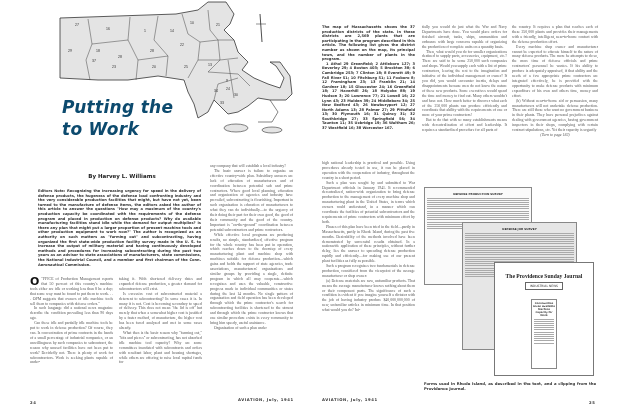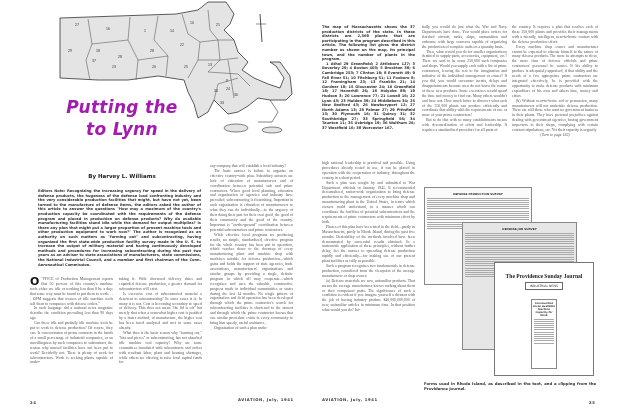--- a/index.html
+++ b/index.html
@@ -4,21 +4,21 @@
 <style>
   * { margin: 0; padding: 0; box-sizing: border-box; }
   html, body { width: 624px; height: 420px; background: #fff; overflow: hidden; }
   body { font-family: "Liberation Serif", serif; color: #3a3a3a; position: relative; }
 
   .page { position: absolute; top: 0; height: 420px; }
   .page-left { left: 0; width: 312px; }
   .page-right { left: 312px; width: 312px; }
 
   .map { position: absolute; left: 58px; top: 0; width: 240px; height: 138px; }
-  .title { position: absolute; left: 62px; top: 96px; width: 120px; font-family: "DejaVu Sans", sans-serif; font-weight: bold; font-style: italic; font-size: 17px; line-height: 22px; color: #a21caf; text-align: center; letter-spacing: 0.3px; }
+  .title { position: absolute; left: 62px; top: 96px; width: 120px; font-family: "DejaVu Sans", sans-serif; font-weight: bold; font-style: italic; font-size: 17px; line-height: 22px; color: #0c4a6e; letter-spacing: 0.3px; }
   .byline { position: absolute; left: 62px; top: 173px; width: 120px; text-align: center; font-family: "DejaVu Sans", sans-serif; font-weight: bold; font-size: 5.5px; color: #222; }
 
   .note { position: absolute; left: 38px; top: 189px; width: 163px; font-family: "DejaVu Sans", sans-serif; font-size: 3.6px; line-height: 4.6px; color: #333; text-align: justify; font-weight: bold; }
 
   .col { position: absolute; font-size: 3.9px; line-height: 4.9px; text-align: justify; color: #555; }
   .col p { text-indent: 4px; margin-bottom: 0; }
   .col .dropcap { font-family: "DejaVu Sans", sans-serif; font-size: 11px; font-weight: bold; float: left; line-height: 9px; margin-right: 2px; color: #111; }
 
   .folio { position: absolute; font-family: "DejaVu Sans", sans-serif; font-size: 3.8px; font-weight: bold; color: #333; letter-spacing: 0.6px; }
 
@@ -67,21 +67,21 @@
         <text x="168" y="82">9</text>
         <text x="176" y="96">30</text>
       <text x="156" y="92">34</text>
         <text x="168" y="90">24</text>
         <text x="162" y="104">33</text>
     </g>
   </svg>
 
   <div class="title">
     <div>Putting the</div>
-    <div>to Lynn</div>
+    <div>to Work</div>
   </div>
   <div class="byline">By Harvey L. Williams</div>
 
   <div class="note">Editors Note: Recognizing the increasing urgency for speed in the delivery of defense products, the hugeness of the defense load confronting industry and the very considerable production facilities that might, but have not yet, been turned to the manufacture of defense items, the editors asked the author of this article to answer the questions "How may a maximum of the country's production capacity be coordinated with the requirements of the defense program and placed in production on defense products? Why do available manufacturing facilities stand idle while the demand for output multiplies? Is there any plan that might put a larger proportion of present machine tools and other production equipment to work now?" The author is recognized as an authority on such matters as "farming out" and subcontracting, having organized the first state-wide production facility survey made in the U. S. to increase the output of military material and having continuously developed methods and procedures for increasing subcontracting during the past two years as an advisor to state associations of manufacturers, state commissions, the National Industrial Council, and a member and first chairman of the Conn. Aeronautical Commission.</div>
 
   <div class="col" style="left:30px; top:277px; width:83px;">
     <span class="dropcap">O</span>
     <p style="text-indent:0">"FFICE of Production Management reports that 50 percent of this country's machine tools either are idle or working less than 8 hr. a day; that some way must be found to put them to work. . . . OPM suggests that owners of idle machine tools sell them to companies with defense orders."</p>
     <p>In such language did a national news magazine describe the condition prevailing less than 90 days ago.</p>
     <p>Can these idle and partially idle machine tools be put to work in defense production? Of course, they can. Is concentration of prime contracts in the hands of a small percentage of industrial companies, or an unwillingness by such companies to subcontract, the reason why unused facilities have not been put to work? Decidedly not. There is plenty of work for subcontractors. Work is seeking plants capable of under-</p>

